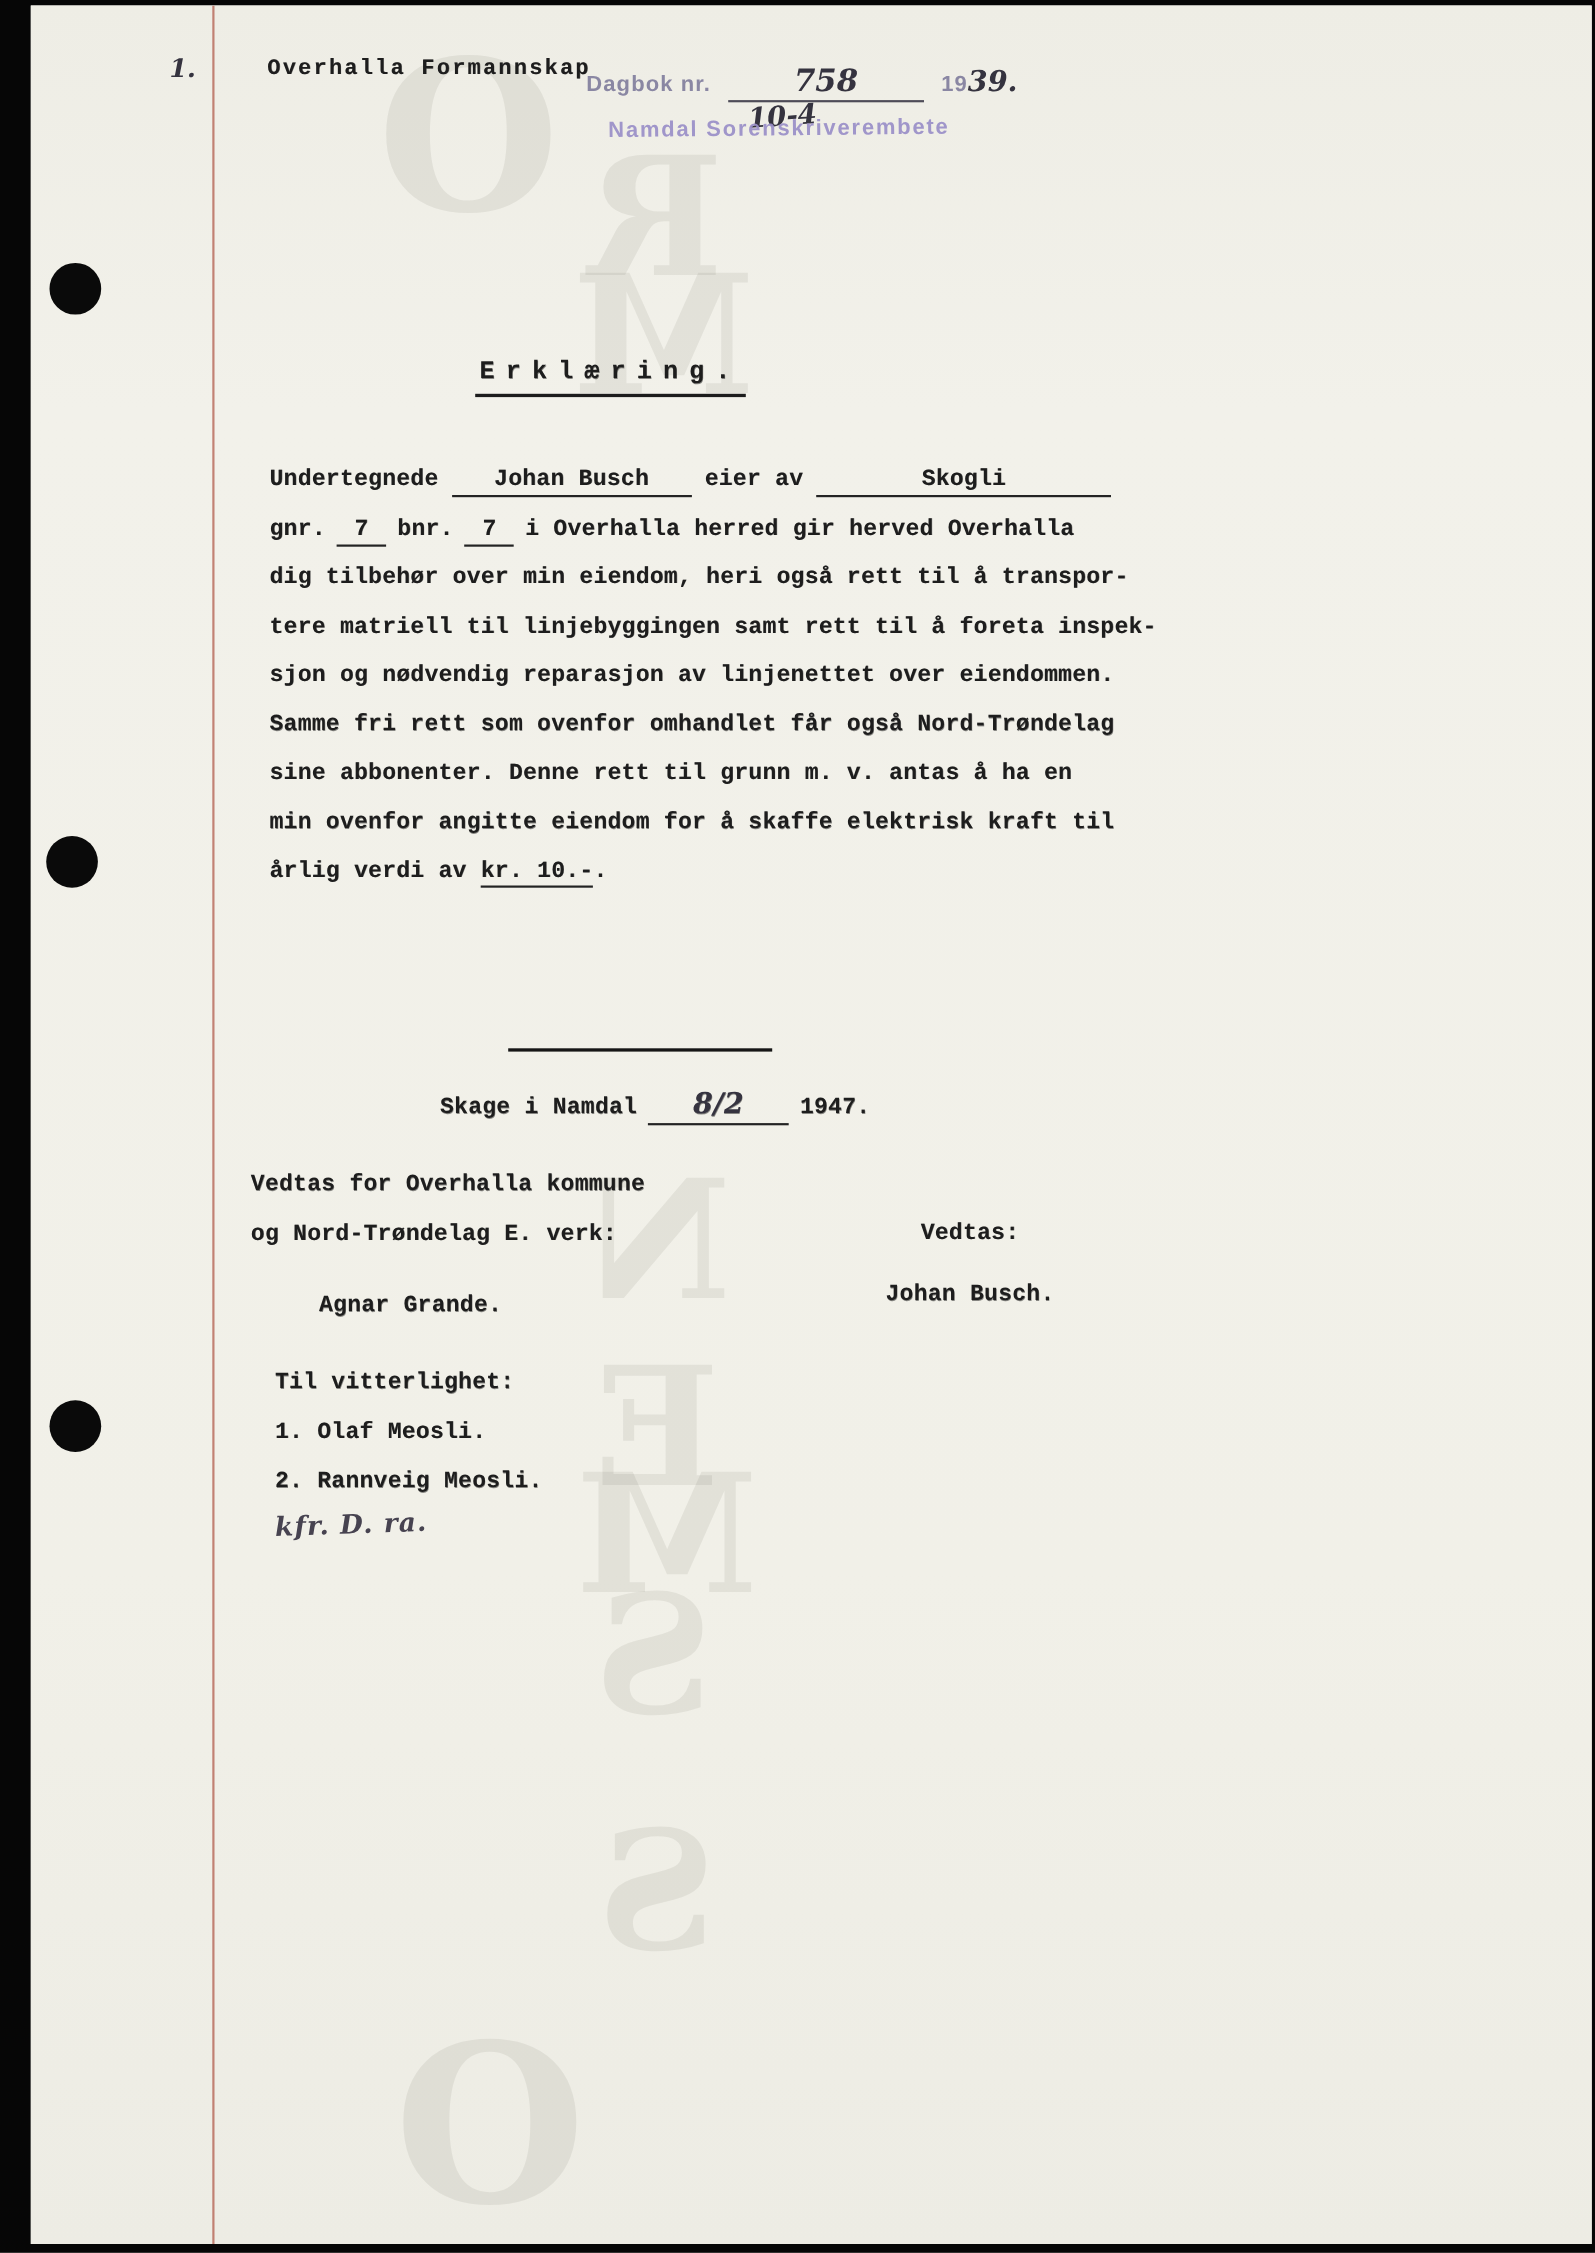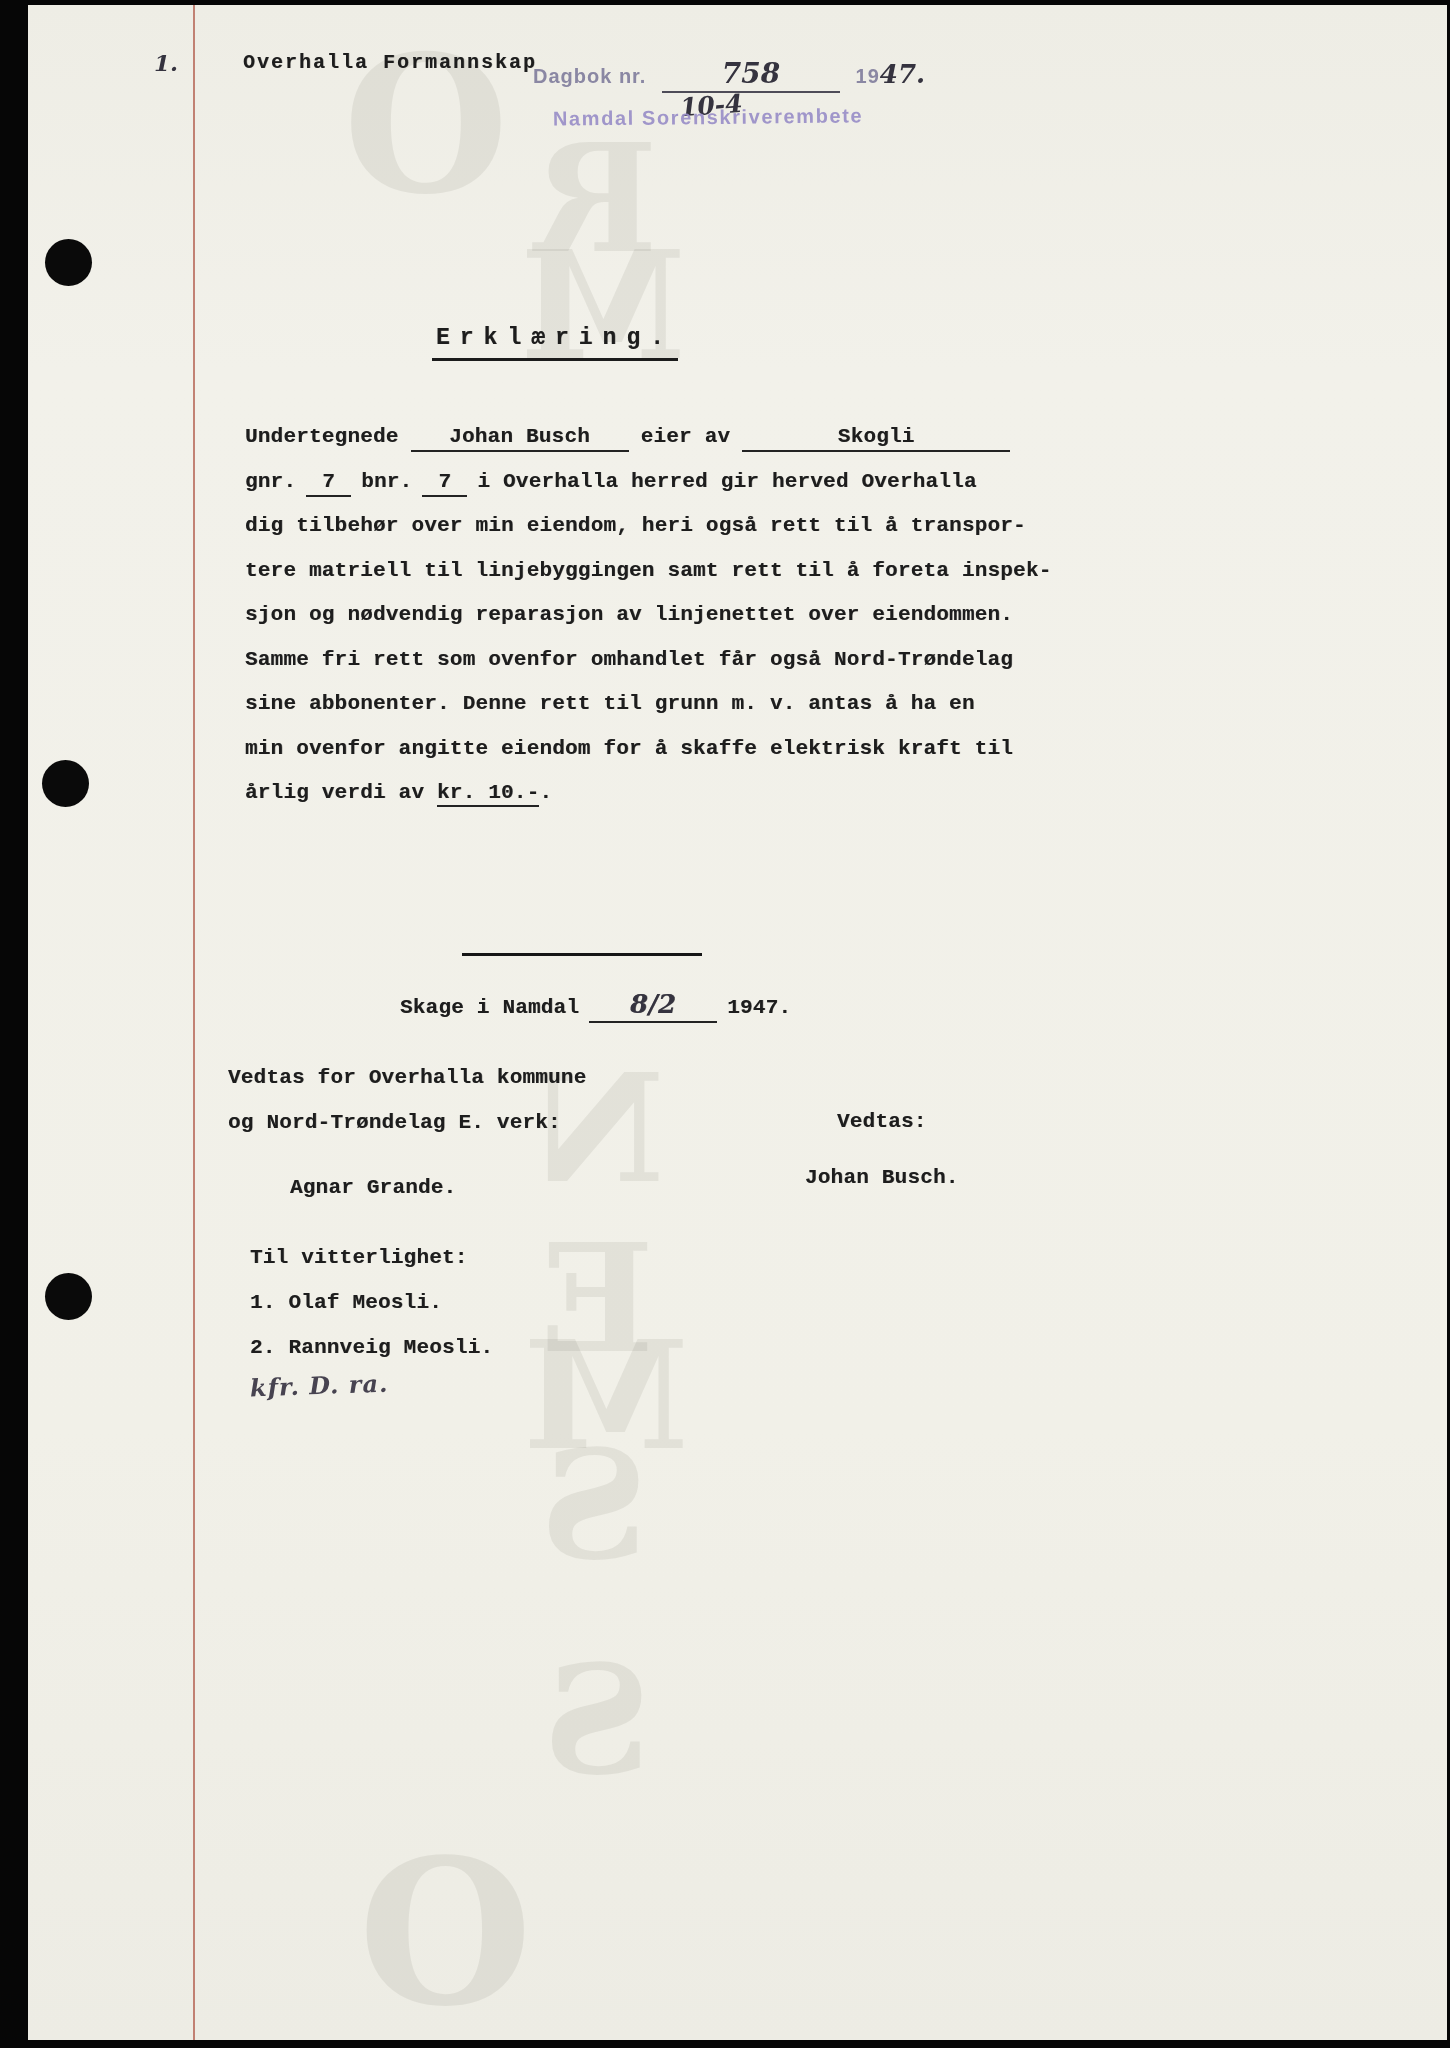--- a/index.html
+++ b/index.html
@@ -154,21 +154,21 @@
   <div class="hole h3"></div>
 
   <div class="content">
 
     <div class="abs hand page-number">1.</div>
     <div class="abs t page-header">Overhalla Formannskap</div>
 
     <div class="abs dagbok-row">
       <span class="stampgray">Dagbok nr.</span>
       <span class="dagbok-fill"><span class="hand dagbok-num">758</span></span>
-      <span class="stampgray">19</span><span class="hand dagbok-year">47.</span>
+      <span class="stampgray">19</span><span class="hand dagbok-year">39.</span>
     </div>
     <div class="abs hand dagbok-date">10-4</div>
     <div class="abs office-stamp">Namdal Sorenskriverembete</div>
 
     <div class="abs t doc-title">Erklæring.</div>
 
     <div class="abs doc-body">
       <div class="bodyline t">
         <span>Undertegnede</span><span class="fill owner"><span>Johan Busch</span></span><span>eier av</span><span class="fill property"><span>Skogli</span></span>
       </div>

